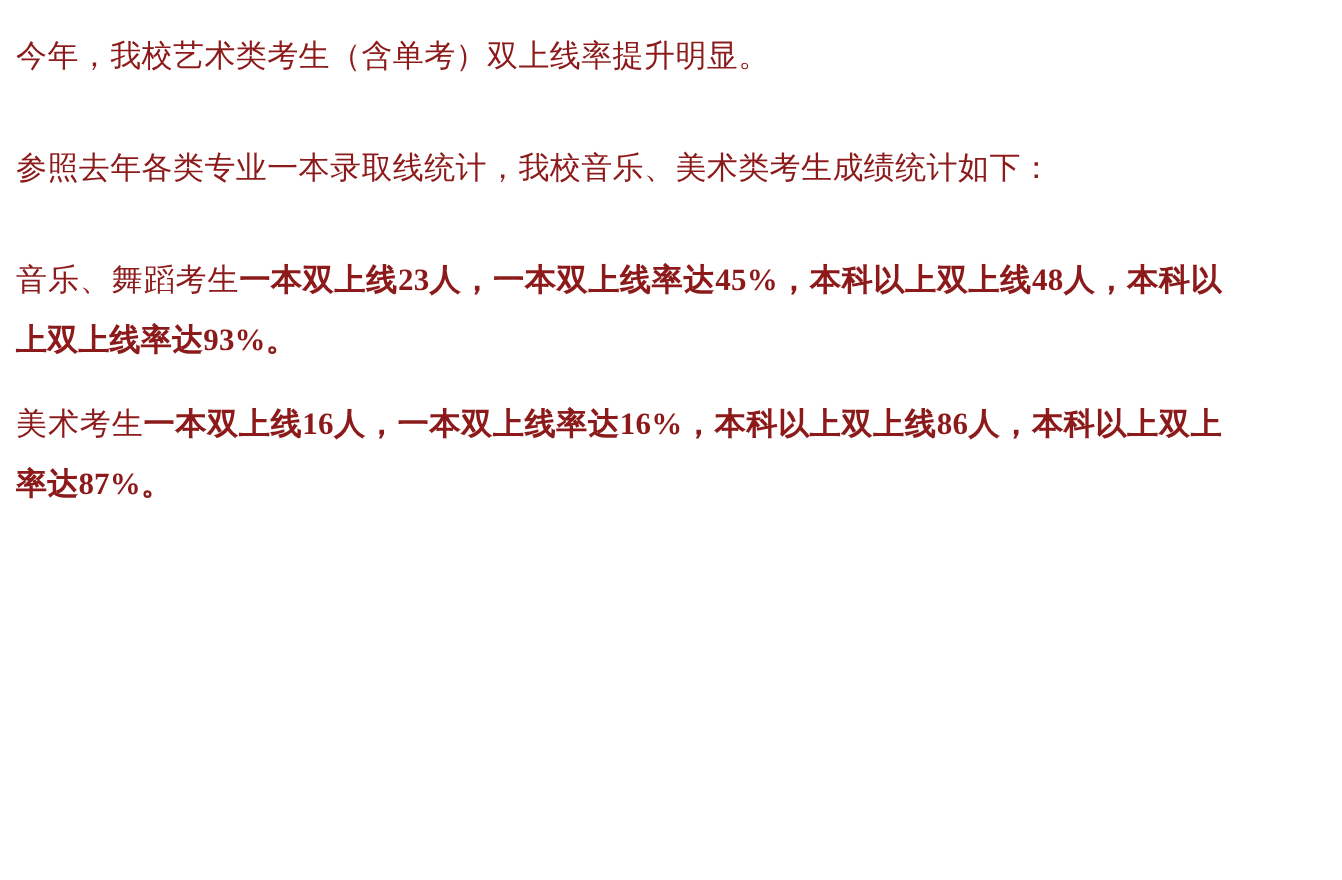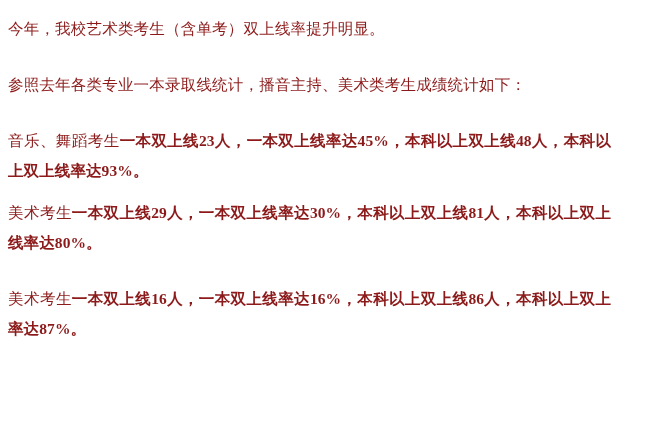--- a/index.html
+++ b/index.html
@@ -42,29 +42,26 @@
 </head>
 <body>
 
 <div class="doc">
 
   <p class="para p1">
     <span>今年，我校艺术类考生（含单考）双上线率提升明显。</span>
   </p>
 
   <p class="para p2">
-    <span>参照去年各类专业一本录取线统计，播音主持、美术类考生成绩统计如下：</span>
+    <span>参照去年各类专业一本录取线统计，我校音乐、美术类考生成绩统计如下：</span>
   </p>
 
   <p class="para p3">
     <span>音乐、舞蹈考生</span><span class="em">一本双上线23人，一本双上线率达45%，本科以上双上线48人，本科以上双上线率达93%。</span>
   </p>
 
-  <p class="para p4">
-    <span>美术考生</span><span class="em">一本双上线29人，一本双上线率达30%，本科以上双上线81人，本科以上双上线率达80%。</span>
-  </p>
 
 
   <p class="para p6">
     <span>美术考生</span><span class="em">一本双上线16人，一本双上线率达16%，本科以上双上线86人，本科以上双上率达87%。</span>
   </p>
 
 </div>
 
 </body></html>

